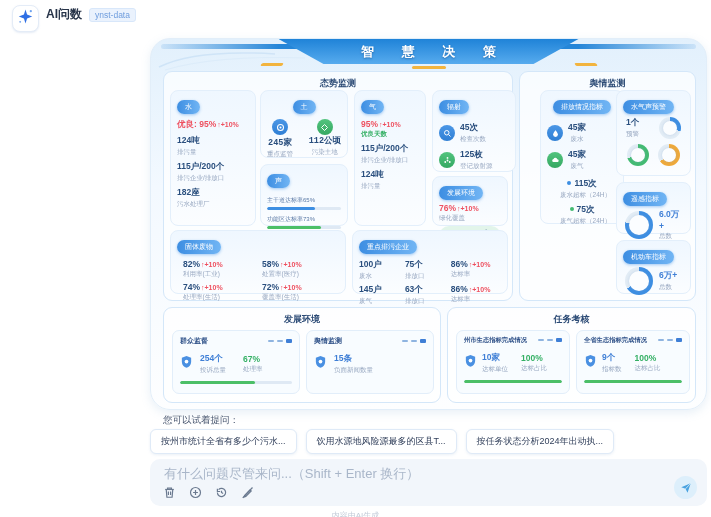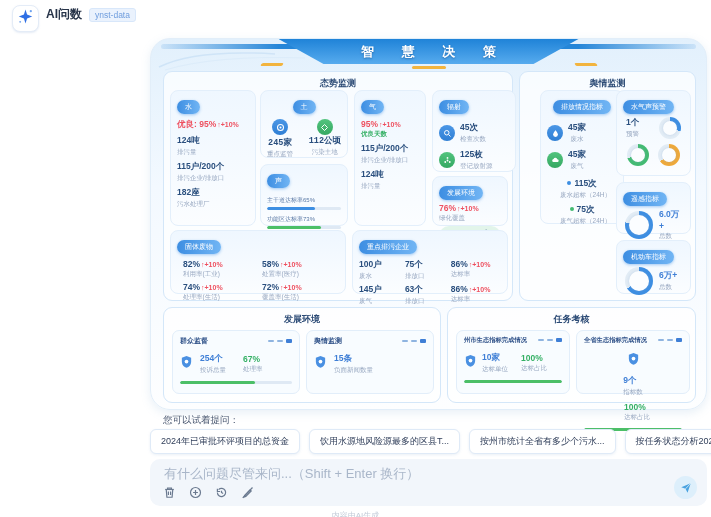--- a/index.html
+++ b/index.html
@@ -472,21 +472,21 @@
       </div>
       <div class="mini-card" style="left:128px; width:114px;">
         <div class="mini-head">
           <span class="mini-title" style="font-size:6.3px;">全省生态指标完成情况</span>
           <span class="mini-ctrl">
               <span></span>
               <span></span>
               <span></span>
             </span>
         </div>
-        <div class="mini-body" style="gap:5px;flex-direction:column;">
+        <div class="mini-body" style="gap:5px;">
           <span><svg width="13" height="14" viewBox="0 0 14 15">
                 <path d="M7 1 L12 3 V7.2 C12 10.8 9.8 12.8 7 13.8 C4.2 12.8 2 10.8 2 7.2 V3 Z" fill="#4a90e2"></path>
                 <circle cx="7" cy="7" r="2" fill="#fff"></circle>
               </svg></span>
           <div class="stat">
               <div class="v blueval">9个</div>
               <div class="l">指标数</div>
             </div>
           <div class="stat" style="margin-left:8px;">
               <div class="v green">100%</div>
@@ -495,23 +495,22 @@
         </div>
         <div class="track" style="margin-top:6px;">
             <div class="fill green" style="width: 100%;"></div>
           </div>
       </div>
     </div>
   </div>
 
   <div class="suggest-label">您可以试着提问：</div>
   <div class="chips">
-    <span class="chip">2024年已审批环评项目的总资金</span>
+    <span class="chip">按州市统计全省有多少个污水...</span>
     <span class="chip">饮用水源地风险源最多的区县T...</span>
-    <span class="chip">按州市统计全省有多少个污水...</span>
     <span class="chip">按任务状态分析2024年出动执...</span>
 
   </div>
 
   <div class="input-box">
     <input class="input-field" type="text" placeholder="有什么问题尽管来问...（Shift + Enter 换行）" style="">
     <div class="tool-row">
       <svg width="13" height="13" viewBox="0 0 12 12" fill="none" stroke="#6b7a90" stroke-width="1.1">
           <path d="M2 3.2h8"></path>
           <path d="M4.2 3.2V2h3.6v1.2"></path>

